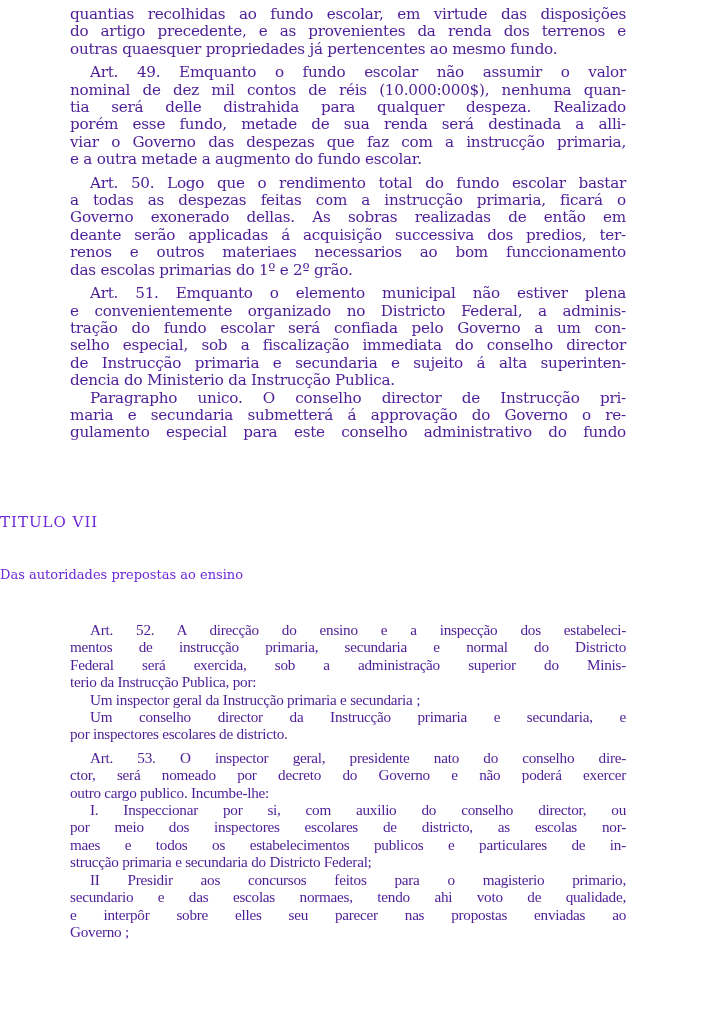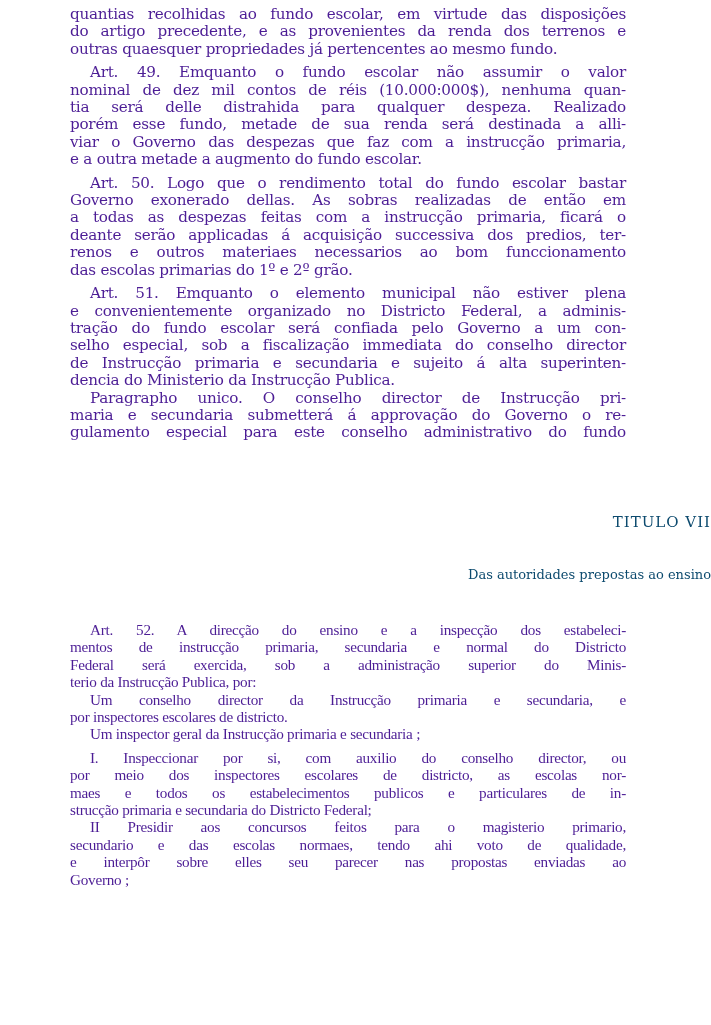--- a/index.html
+++ b/index.html
@@ -8,22 +8,22 @@
     position: absolute; left: 70px; top: 6px; width: 556px;
     font-family: "DejaVu Serif", "Liberation Serif", serif;
     font-size: 15.2px; line-height: 17.4px; color: #4c1d95;
     letter-spacing: -0.25px;
   }
   .p { margin: 0; text-align: justify; text-align-last: left; }
   .line { display: block; text-align: justify; text-align-last: justify; white-space: nowrap; }
   .line.last { text-align-last: left; }
   .gap { height: 6px; }
   .indent { padding-left: 20px; }
-  .hdr { position: absolute; left: 0; width: 711px; text-align: right;
-    font-family: "DejaVu Serif", "Liberation Serif", serif; color: #0c4a6e; }
+  .hdr { position: absolute; left: 0; width: 711px; text-align: left;
+    font-family: "DejaVu Serif", "Liberation Serif", serif; color: #6d28d9; }
   .titulo { top: 513px; font-size: 15px; letter-spacing: 1px; }
   .subtitulo { top: 567px; font-size: 13px; }
   .lower { top: 621px; font-family: Liberation Serif, serif; }
 </style>
 </head>
 <body>
 
 <div class="page">
   <div class="p">
       <span class="line">quantias recolhidas ao fundo escolar, em virtude das disposições</span>
@@ -35,22 +35,22 @@
       <span class="line indent">Art. 49. Emquanto o fundo escolar não assumir o valor</span>
       <span class="line">nominal de dez mil contos de réis (10.000:000$), nenhuma quan-</span>
       <span class="line">tia será delle distrahida para qualquer despeza. Realizado</span>
       <span class="line">porém esse fundo, metade de sua renda será destinada a alli-</span>
       <span class="line">viar o Governo das despezas que faz com a instrucção primaria,</span>
       <span class="line last">e a outra metade a augmento do fundo escolar.</span>
     </div>
   <div class="gap"></div>
   <div class="p">
       <span class="line indent">Art. 50. Logo que o rendimento total do fundo escolar bastar</span>
+      <span class="line">a todas as despezas feitas com a instrucção primaria, ficará o</span>
       <span class="line">Governo exonerado dellas. As sobras realizadas de então em</span>
-      <span class="line">a todas as despezas feitas com a instrucção primaria, ficará o</span>
       <span class="line">deante serão applicadas á acquisição successiva dos predios, ter-</span>
       <span class="line">renos e outros materiaes necessarios ao bom funccionamento</span>
       <span class="line last">das escolas primarias do 1º e 2º grão.</span>
     </div>
   <div class="gap"></div>
   <div class="p">
       <span class="line indent">Art. 51. Emquanto o elemento municipal não estiver plena</span>
       <span class="line">e convenientemente organizado no Districto Federal, a adminis-</span>
       <span class="line">tração do fundo escolar será confiada pelo Governo a um con-</span>
       <span class="line">selho especial, sob a fiscalização immediata do conselho director</span>
@@ -68,27 +68,32 @@
 <div class="hdr subtitulo">Das autoridades prepostas ao ensino</div>
 
 <div class="page lower">
   <div class="p">
       <span class="line indent">Art. 52. A direcção do ensino e a inspecção dos estabeleci-</span>
       <span class="line">mentos de instrucção primaria, secundaria e normal do Districto</span>
       <span class="line">Federal será exercida, sob a administração superior do Minis-</span>
       <span class="line last">terio da Instrucção Publica, por:</span>
     </div>
   <div class="p">
+      <span class="line last indent">Um inspector geral da Instrucção primaria e secundaria ;</span>
+    </div>
+  <div class="p">
       <span class="line indent">Um conselho director da Instrucção primaria e secundaria, e</span>
       <span class="line last">por inspectores escolares de districto.</span>
     </div>
+  <div class="gap"></div>
   <div class="p">
-      <span class="line last indent">Um inspector geral da Instrucção primaria e secundaria ;</span>
+      <span class="line indent">Art. 53. O inspector geral, presidente nato do conselho dire-</span>
+      <span class="line">ctor, será nomeado por decreto do Governo e não poderá exercer</span>
+      <span class="line last">outro cargo publico. Incumbe-lhe:</span>
     </div>
-  <div class="gap"></div>
   <div class="p">
       <span class="line indent">I. Inspeccionar por si, com auxilio do conselho director, ou</span>
       <span class="line">por meio dos inspectores escolares de districto, as escolas nor-</span>
       <span class="line">maes e todos os estabelecimentos publicos e particulares de in-</span>
       <span class="line last">strucção primaria e secundaria do Districto Federal;</span>
     </div>
   <div class="p">
       <span class="line indent">II Presidir aos concursos feitos para o magisterio primario,</span>
       <span class="line">secundario e das escolas normaes, tendo ahi voto de qualidade,</span>
       <span class="line">e interpôr sobre elles seu parecer nas propostas enviadas ao</span>

